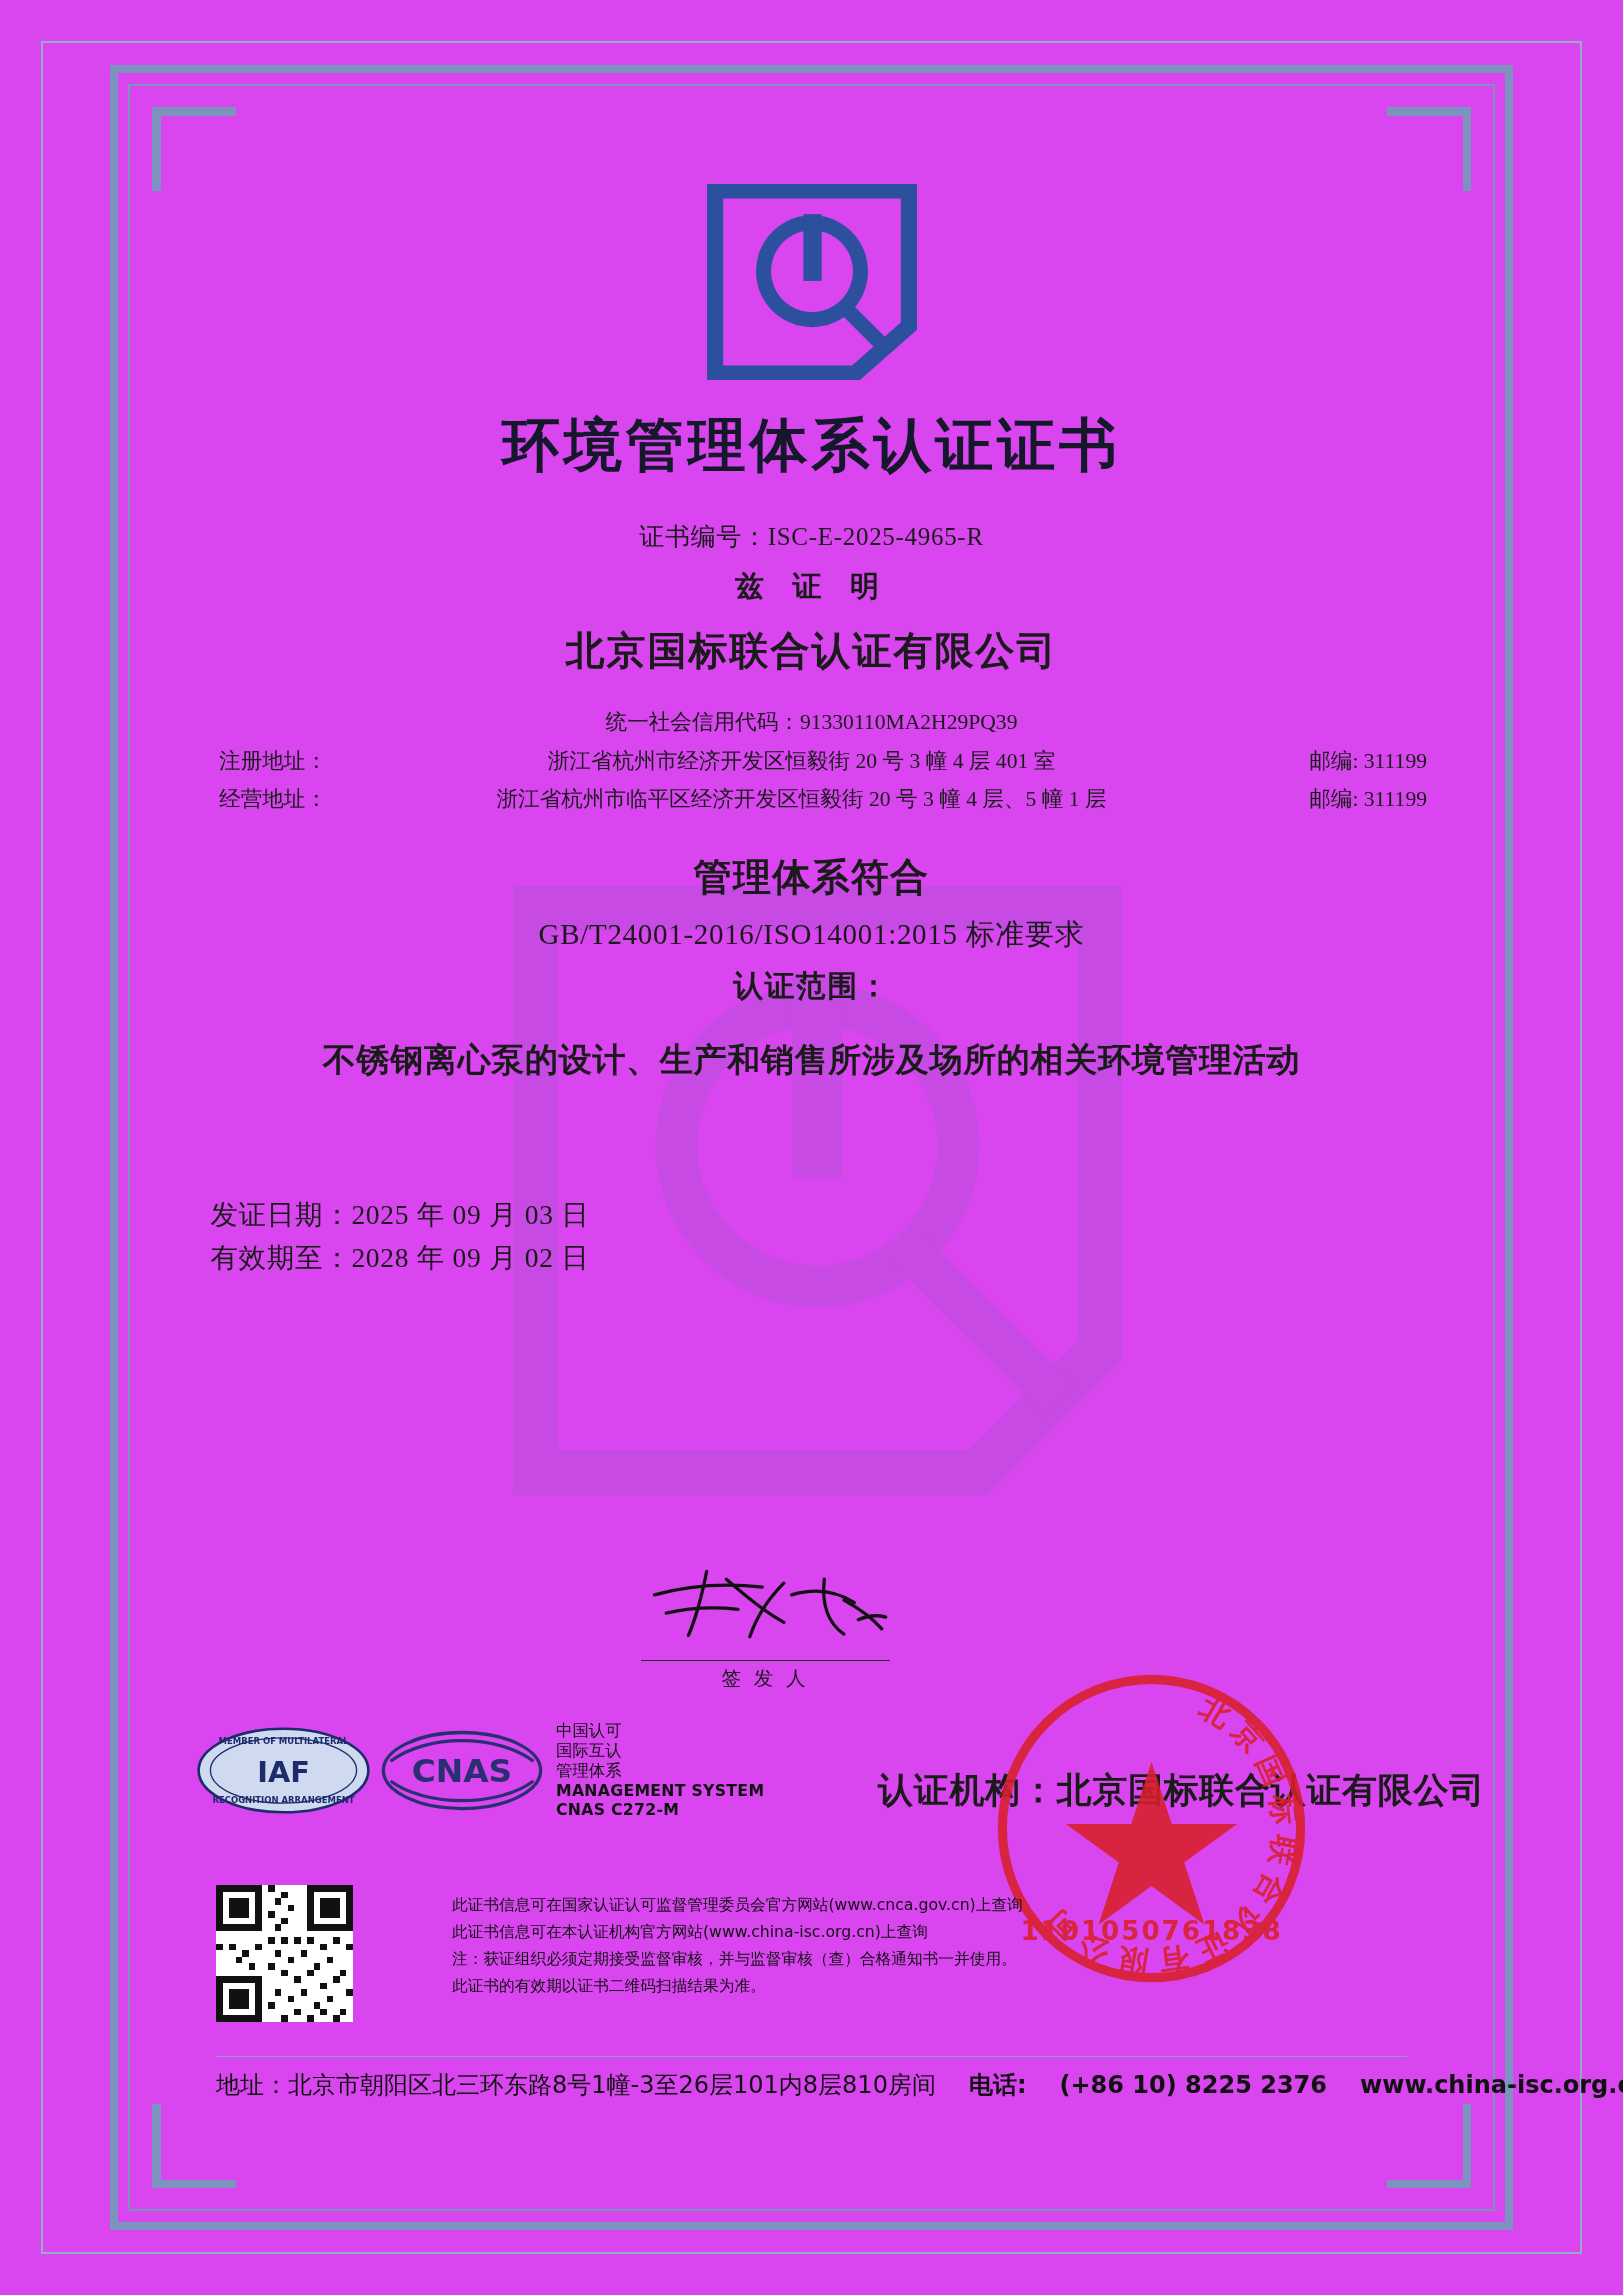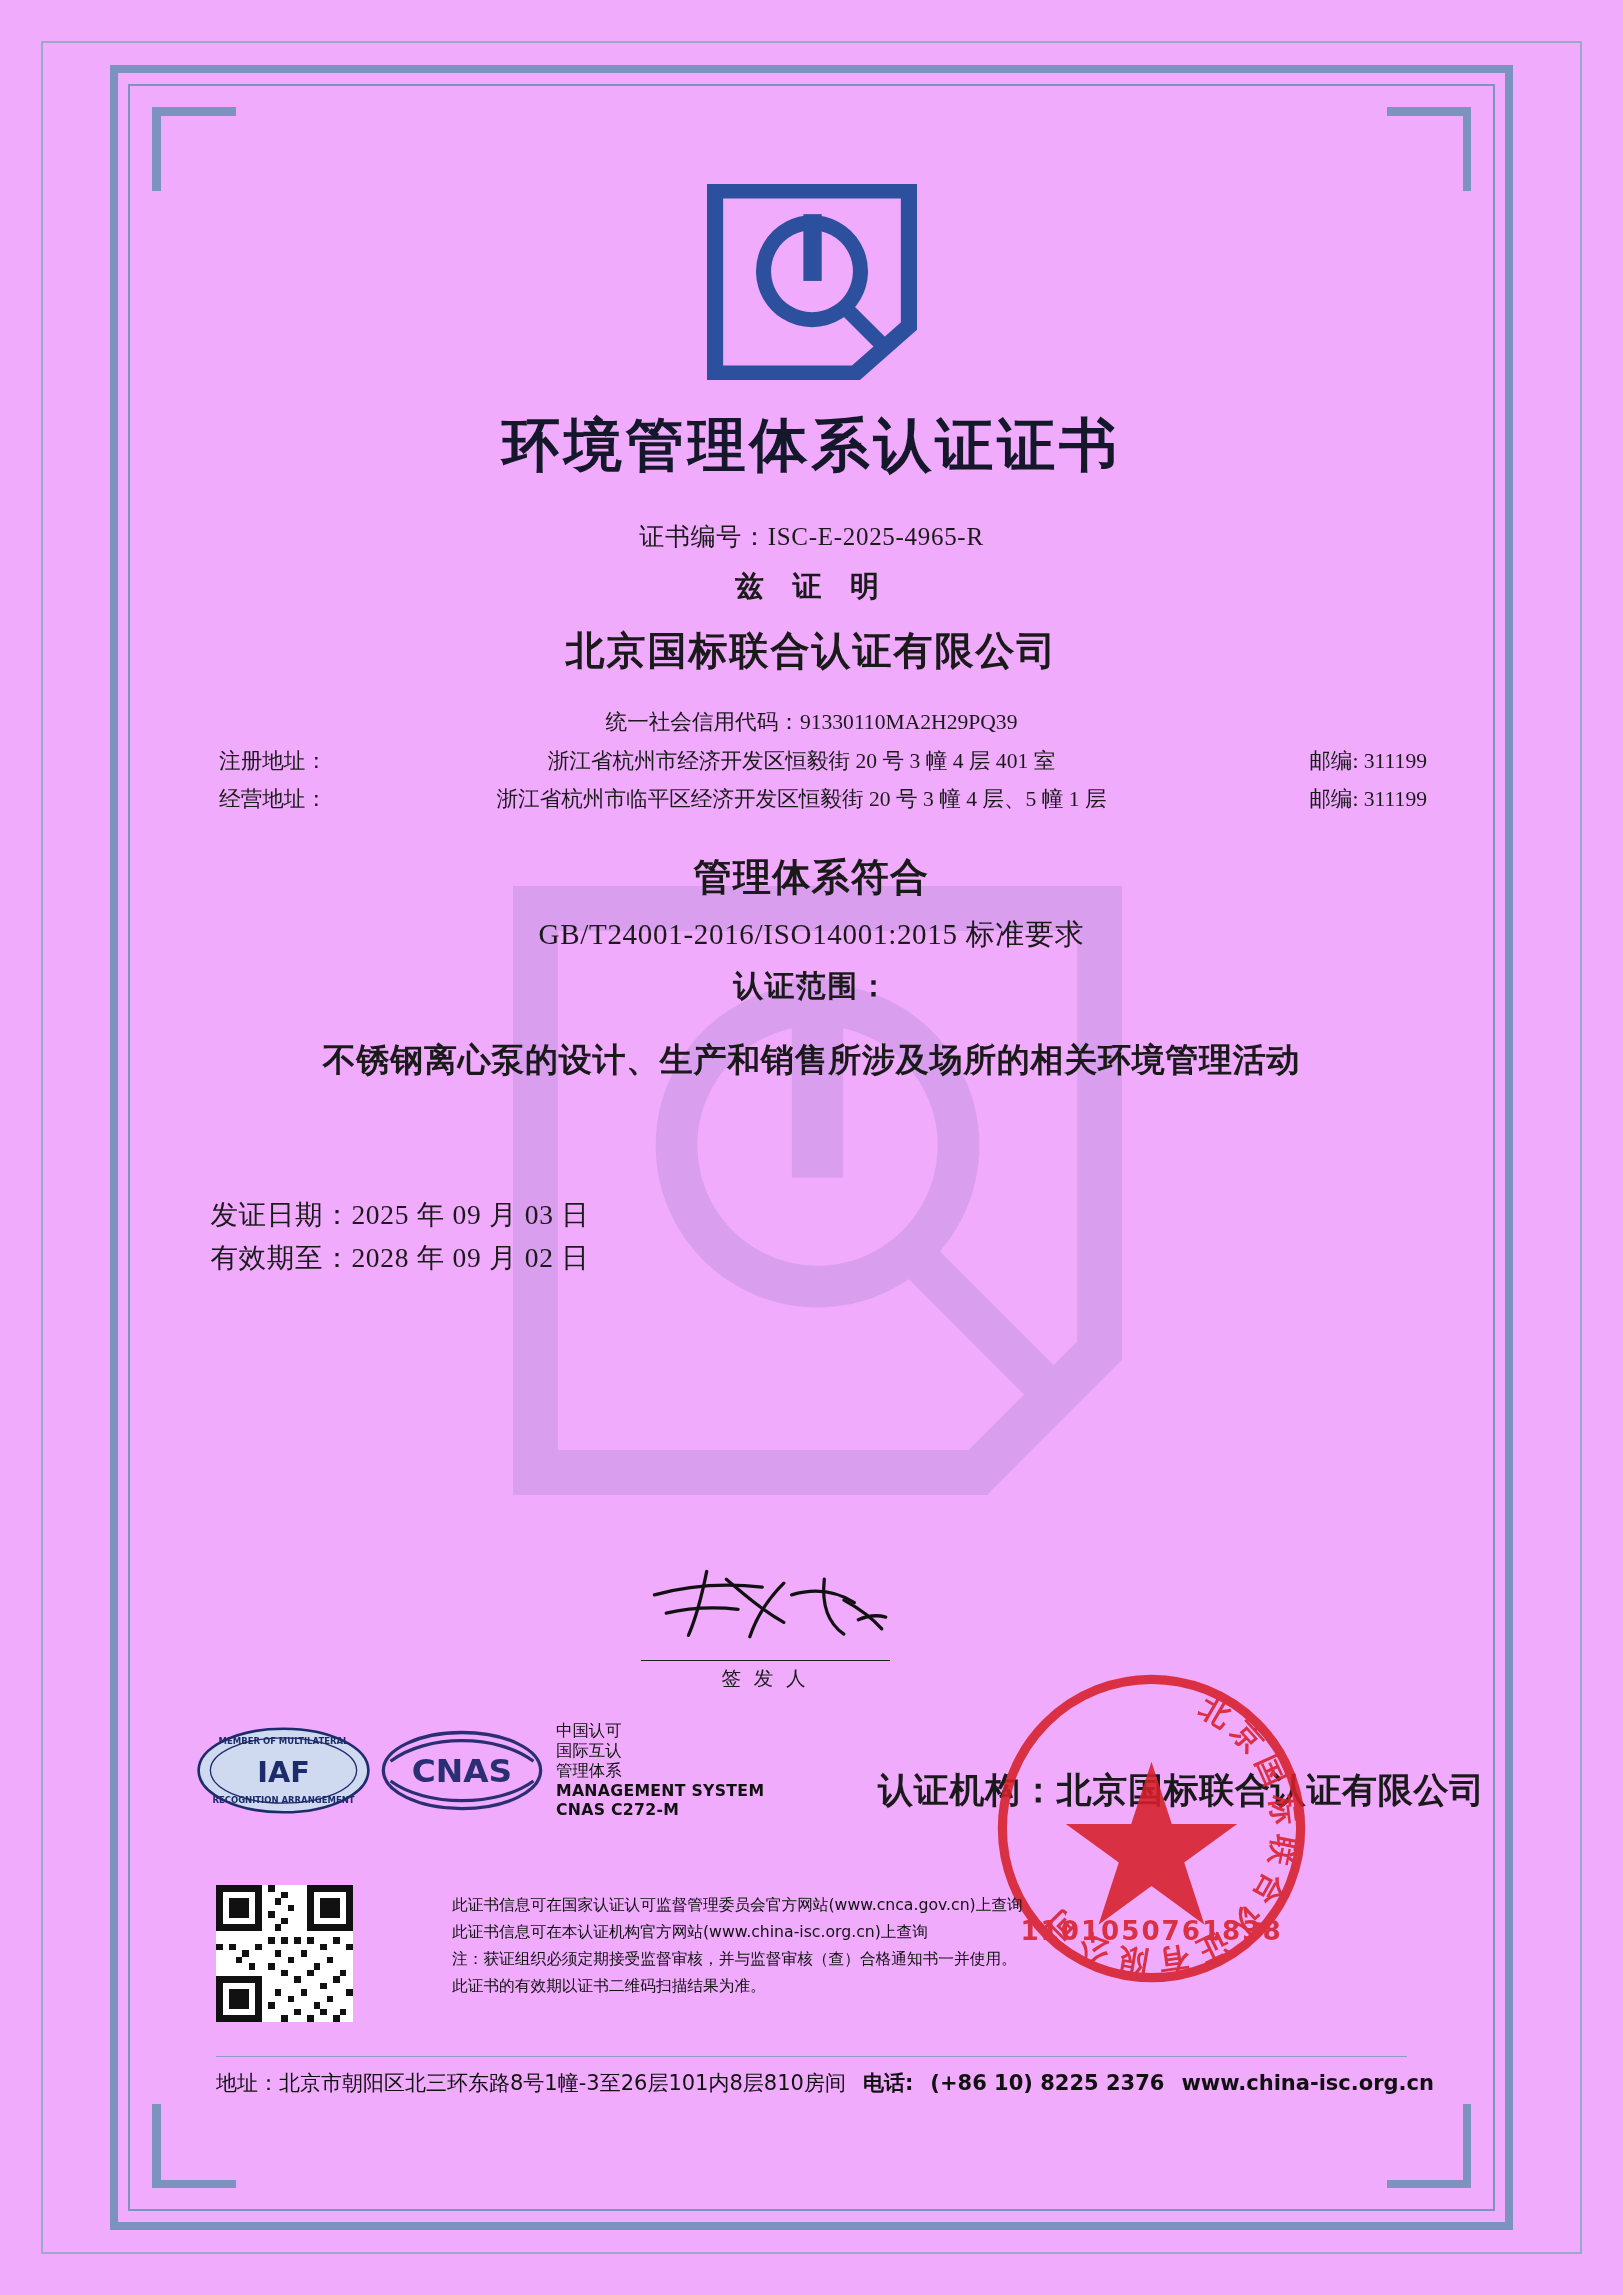--- a/index.html
+++ b/index.html
@@ -13,21 +13,21 @@
     font-family: "Liberation Serif", serif;
     color: #1a1a1a;
     position: relative;
     overflow: hidden;
   }
 
   
   .page {
     position: absolute;
     inset: 0;
-    background: #f0abfc;
+    background: #d946ef;
   }
   .outer-hairline {
     position: absolute;
     left: 41px;
     top: 41px;
     right: 41px;
     bottom: 41px;
     border: 2px solid #9aa9c8;
   }
   .frame-band {
@@ -279,25 +279,25 @@
     right: 216px;
     top: 2056px;
     border-top: 1.3px solid #8d9ec4;
   }
   .footer {
     position: absolute;
     left: 216px;
     right: 216px;
     top: 2069px;
     font-family: "DejaVu Sans", sans-serif;
-    font-size: 21px;
+    font-size: 24px;
     color: #111;
     display: flex;
     align-items: baseline;
-    gap: 17px;
+    gap: 33px;
     white-space: nowrap;
     text-align: right;
   }
   .footer .phone { font-weight: bold; }
   .footer .web { font-weight: bold; }
 </style>
 </head>
 <body>
 
 <div class="page">

